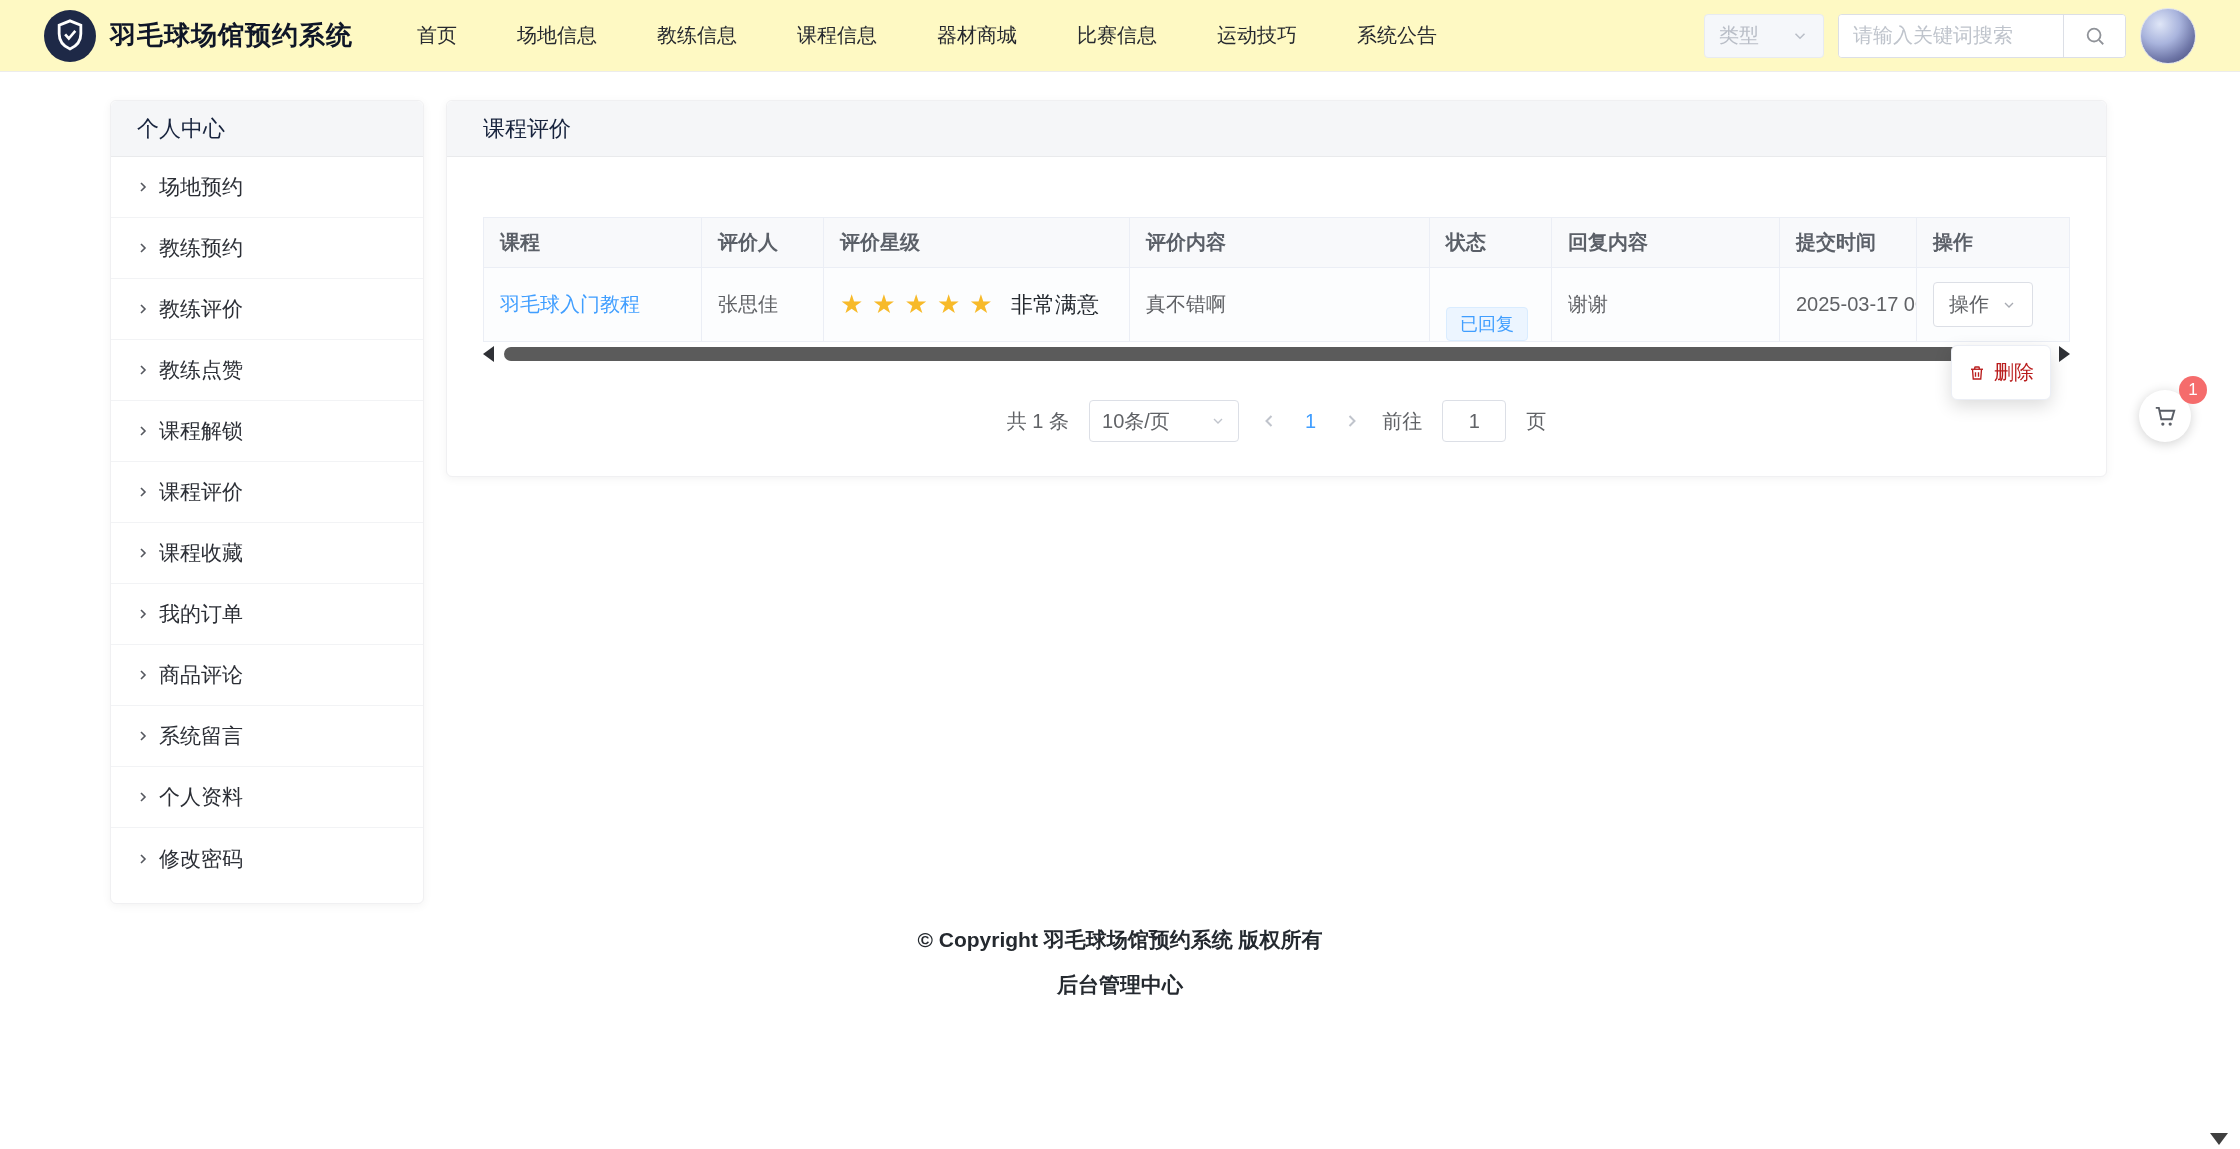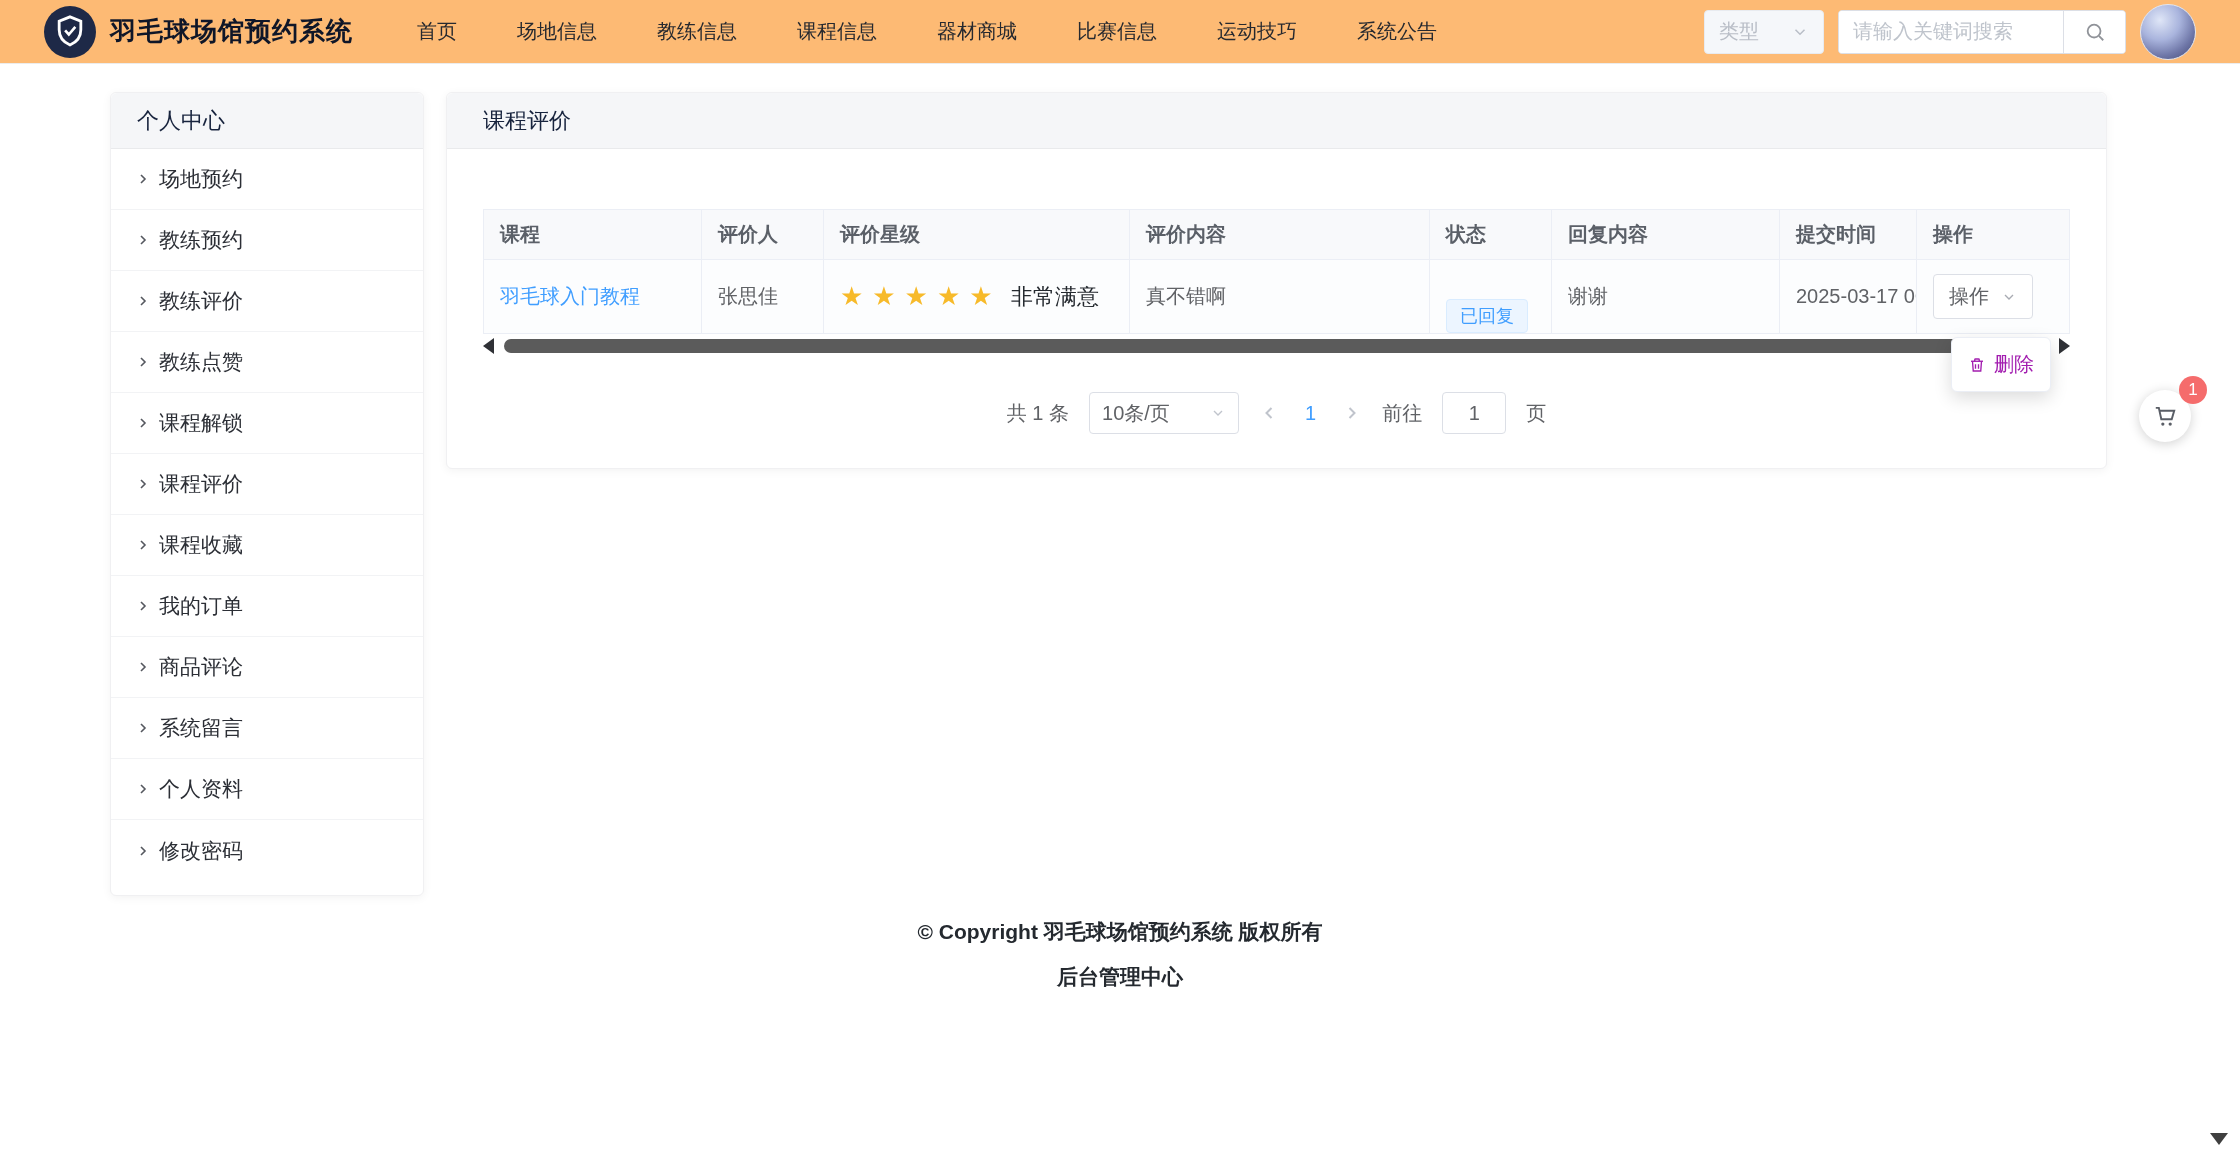--- a/index.html
+++ b/index.html
@@ -10,25 +10,25 @@
     background: #ffffff;
     font-family: "Liberation Sans", "DejaVu Sans", sans-serif;
     color: #303133;
   }
   input, button { font-family: inherit; }
   input::placeholder { color: #bfc4cc; }
   svg { display: block; }
 
   
   .navbar {
-    height: 64px;
+    height: 72px;
     display: flex;
     align-items: center;
     padding: 0 44px;
-    background: #fdba74;
+    background: #fef9c3;
     border-bottom: 1px solid #ececec;
   }
   .brand { display: flex; align-items: center; gap: 14px; cursor: pointer; }
   .logo { width: 52px; height: 52px; }
   .brand-title { font-size: 26px; font-weight: 700; color: #0f1628; letter-spacing: 1px; }
   .nav { display: flex; gap: 60px; margin-left: 64px; font-size: 20px; color: #26292f; }
   .nav-item { cursor: pointer; white-space: nowrap; }
 
   .topbar-right { margin-left: auto; display: flex; align-items: center; gap: 14px; }
   .type-select {
@@ -132,21 +132,21 @@
     padding: 8px 15px; border: 1px solid #dcdfe6; border-radius: 4px;
     background: #fff; color: #606266; font-size: 20px; cursor: pointer;
   }
   .dropdown {
     position: absolute; top: calc(100% + 4px); right: 18px;
     width: 100px; background: #fff; border: 1px solid #ebeef5; border-radius: 6px;
     box-shadow: 0 6px 18px rgba(0,0,0,.14); z-index: 6;
   }
   .dropdown-item {
     display: flex; align-items: center; gap: 8px;
-    padding: 13px 16px; color: #a21caf; font-size: 20px; cursor: pointer;
+    padding: 13px 16px; color: #b91c1c; font-size: 20px; cursor: pointer;
   }
 
   
   .hscroll { margin-top: 4px; display: flex; align-items: center; gap: 10px; }
   .tri-left { width: 0; height: 0; border-top: 8px solid transparent; border-bottom: 8px solid transparent; border-right: 11px solid #2f3136; cursor: pointer; }
   .tri-right { width: 0; height: 0; border-top: 8px solid transparent; border-bottom: 8px solid transparent; border-left: 11px solid #2f3136; cursor: pointer; }
   .hscroll-track { flex: 1; height: 14px; }
   .hscroll-thumb { width: 97%; height: 14px; background: #5b5b5b; border-radius: 8px; cursor: pointer; }
 
   

